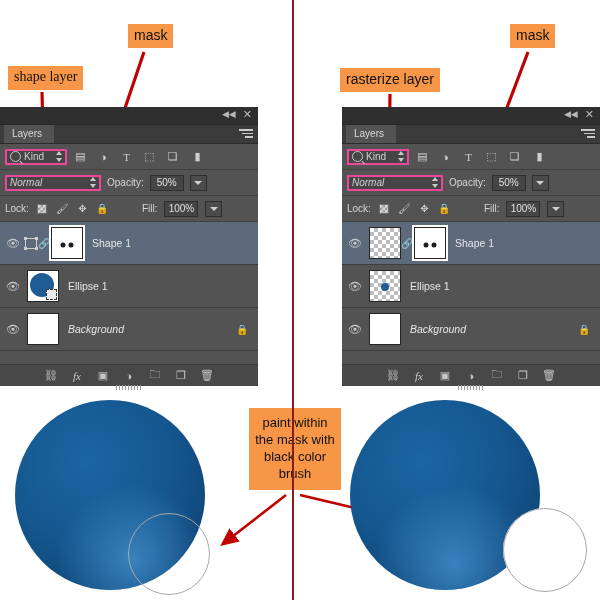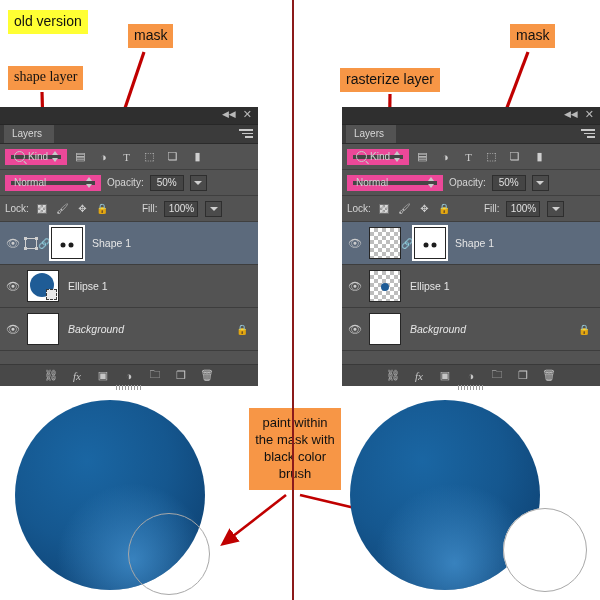--- a/index.html
+++ b/index.html
@@ -62,40 +62,40 @@
   }
   .ps-tab-menu i{display:block;height:1.5px;background:#c9c9c9;margin-bottom:2px;}
   .ps-tab-menu i:nth-child(1){width:14px;}
   .ps-tab-menu i:nth-child(2){width:11px;margin-left:3px;}
   .ps-tab-menu i:nth-child(3){width:8px;margin-left:6px;}
 
   .ps-row{position:relative;height:25px;border-bottom:1px solid #3f3f3f;background:#535353;}
   .ps-filterrow{display:flex;align-items:center;padding:0 5px;gap:4px;}
 
   .combo{
-    background:#454545;border:6px solid #ec4899;height:16px;
+    background:#454545;border:2px solid #ec4899;height:16px;
     display:flex;align-items:center;color:#d0d0d0;font-size:10px;
     box-sizing:border-box;padding:0 3px;position:relative;
   }
   .combo .spin{
     margin-left:auto;width:7px;height:11px;display:flex;flex-direction:column;
     justify-content:space-between;align-items:center;
   }
   .combo .spin s{display:block;width:0;height:0;border-left:3px solid transparent;border-right:3px solid transparent;}
   .combo .spin s.up{border-bottom:4px solid #c9c9c9;}
   .combo .spin s.dn{border-top:4px solid #c9c9c9;}
 
   .kindcombo{width:62px;}
   .kindcombo .mag{width:9px;height:9px;border:1.4px solid #c7c7c7;border-radius:50%;margin-right:3px;position:relative;flex:none;}
   .kindcombo .mag:after{content:"";position:absolute;right:-3px;bottom:-2px;width:4px;height:1.4px;background:#c7c7c7;transform:rotate(45deg);}
 
   .filticon{width:19px;height:17px;display:flex;align-items:center;justify-content:center;color:#cfcfcf;font-size:11px;flex:none;}
 
   .blendrow{display:flex;align-items:center;padding:0 5px;gap:6px;}
-  .blendcombo{width:96px;}
+  .blendcombo{width:96px;font-style:italic;}
   .lbl{font-size:10px;color:#d6d6d6;}
   .valbox{
     background:#454545;border:1px solid #2e2e2e;height:16px;min-width:34px;
     display:flex;align-items:center;justify-content:center;color:#e0e0e0;font-size:10px;
     box-sizing:border-box;padding:0 3px;
   }
   .dropbtn{
     background:#4b4b4b;border:1px solid #2e2e2e;height:16px;width:17px;
     display:flex;align-items:center;justify-content:center;box-sizing:border-box;
   }
@@ -192,21 +192,20 @@
     box-sizing:border-box;
     background:transparent;
   }
   svg.shape{position:absolute;overflow:visible;}
 </style>
 </head>
 <body>
 
 <div class="stage">
 
-  <div class="callout yellow" style="left:8px;top:10px;">old version</div>
 
   <div class="callout orange" style="left:128px;top:24px;">mask</div>
 
   <div class="callout orange" style="left:8px;top:66px;font-family:Liberation Serif, serif;">shape layer</div>
 
 
   <div class="callout orange" style="left:510px;top:24px;">mask</div>
 
   <div class="callout orange" style="left:340px;top:68px;">rasterize layer</div>
 

